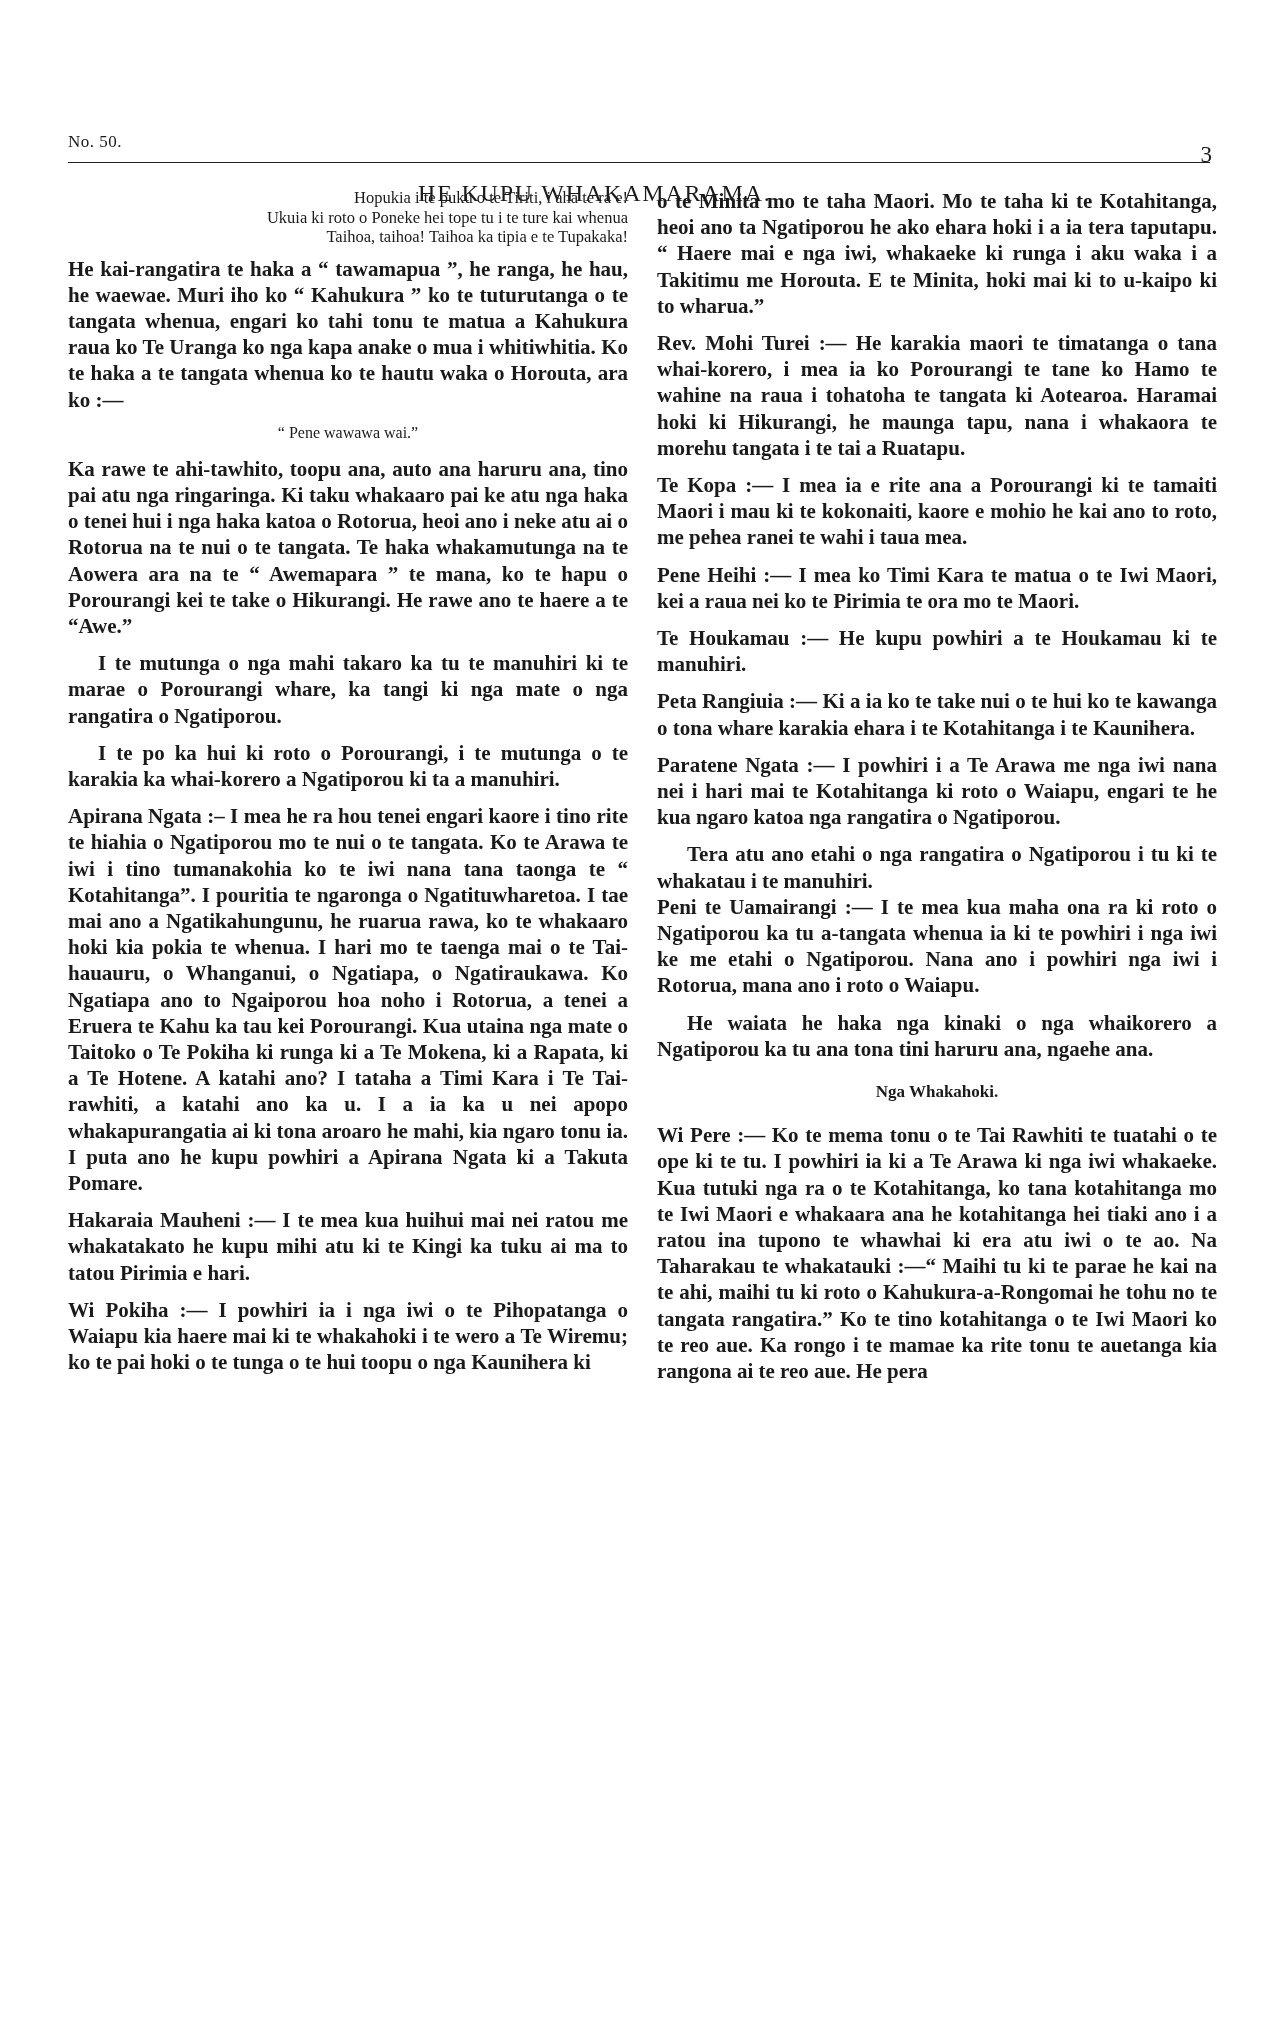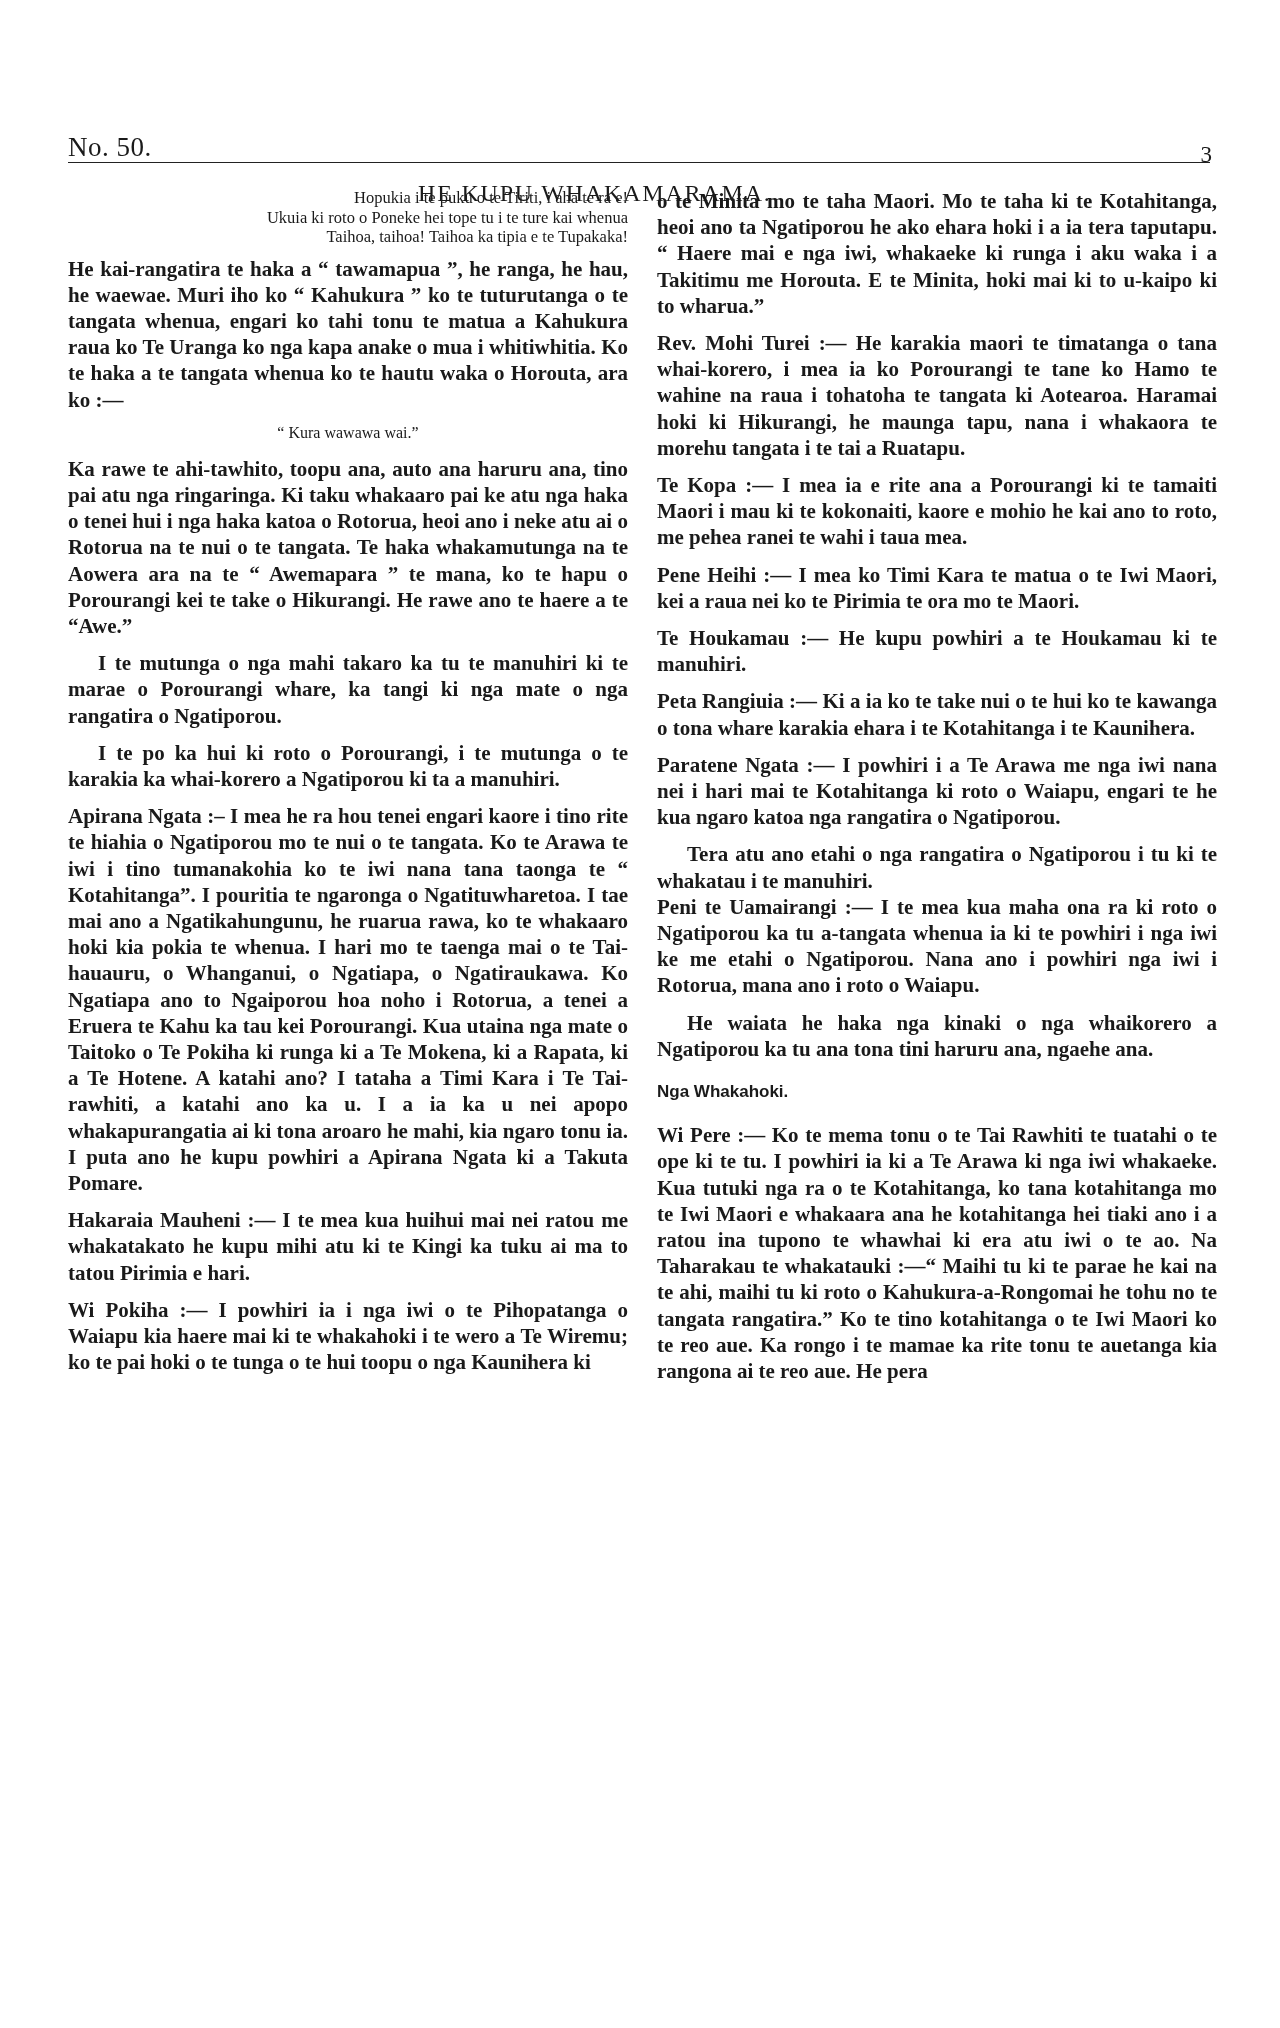--- a/index.html
+++ b/index.html
@@ -3,57 +3,57 @@
 <meta charset="utf-8">
 <style>
   html, body { margin: 0; padding: 0; background: #ffffff; }
   body {
     width: 1280px; height: 2028px; position: relative; overflow: hidden;
     font-family: "Liberation Serif", "DejaVu Serif", serif; color: #1a1a1a;
   }
   .header {
     position: absolute; left: 68px; top: 128px; width: 1148px; height: 46px;
   }
-  .header .issue { position: absolute; left: 0; top: 4px; font-size: 27px; letter-spacing: 0.5px; }
+  .header .issue { position: absolute; left: 0; top: 4px; font-size: 17px; letter-spacing: 0.5px; }
   .header .title { position: absolute; left: 350px; top: 4px; font-size: 24px; letter-spacing: 1.8px; margin-top: 48px; }
   .header .pageno { position: absolute; right: 4px; top: 14px; font-size: 23px; }
   .rule {
     position: absolute; left: 68px; top: 162px; width: 1142px; height: 0;
     border-top: 1.5px solid #222;
   }
   .col {
     position: absolute; top: 188px; text-align: justify; hyphens: none;
   }
   .col.left { left: 68px; width: 560px; }
   .col.right { left: 657px; width: 560px; }
   .verse { font-size: 16.5px; line-height: 19.5px; margin: 0 0 9px 0; text-align: right; }
   .verse div { white-space: nowrap; }
   p { margin: 0 0 11px 0; font-size: 21px; line-height: 26.2px; font-weight: bold; }
   p.indent { text-indent: 30px; }
   .quote { text-align: center; font-size: 16px; margin: 8px 0 14px 0; }
-  .subhead { font-weight: bold; font-size: 17px; margin: 20px 0 20px 0; font-family: Liberation Sans, sans-serif; }
+  .subhead { text-align: center; font-weight: bold; font-size: 17px; margin: 20px 0 20px 0; font-family: Liberation Serif, serif; }
 </style>
 </head>
 <body>
 
 <div class="header">
   <span class="issue">No. 50.</span>
   <span class="title">HE KUPU WHAKAMARAMA.</span>
   <span class="pageno">3</span>
 </div>
 <div class="rule"></div>
 
 <div class="col left">
   <div class="verse">
     <div>Hopukia i te puku o te Tiriti, i aha te ra e!</div>
     <div>Ukuia ki roto o Poneke hei tope tu i te ture kai whenua</div>
     <div>Taihoa, taihoa! Taihoa ka tipia e te Tupakaka!</div>
   </div>
   <p>He kai-rangatira te haka a “ tawamapua ”, he ranga, he hau, he waewae.  Muri iho ko “ Kahukura ” ko te tuturutanga o te tangata whenua, engari ko tahi tonu te matua a Kahukura raua ko Te Uranga ko nga kapa anake o mua i whitiwhitia.  Ko te haka a te tangata whenua ko te hautu waka o Horouta, ara ko :—</p>
-  <div class="quote">“ Kura wawawa wai.”</div>
+  <div class="quote">“ Pene wawawa wai.”</div>
   <p>Ka rawe te ahi-tawhito, toopu ana, auto ana haruru ana, tino pai atu nga ringaringa.  Ki taku whakaaro pai ke atu nga haka o tenei hui i nga haka katoa o Rotorua, heoi ano i neke atu ai o Rotorua na te nui o te tangata.  Te haka whakamutunga na te Aowera ara na te “ Awemapara ” te mana, ko te hapu o Porourangi kei te take o Hikurangi.  He rawe ano te haere a te “Awe.”</p>
   <p class="indent">I te mutunga o nga mahi takaro ka tu te manuhiri ki te marae o Porourangi whare, ka tangi ki nga mate o nga rangatira o Ngatiporou.</p>
   <p class="indent">I te po ka hui ki roto o Porourangi, i te mutunga o te karakia ka whai-korero a Ngatiporou ki ta a manuhiri.</p>
   <p>Apirana Ngata :–  I mea he ra hou tenei engari kaore i tino rite te hiahia o Ngatiporou mo te nui o te tangata.  Ko te Arawa te iwi i tino tumanakohia ko te iwi nana tana taonga te “ Kotahitanga”.  I pouritia te ngaronga o Ngatituwharetoa.  I tae mai ano a Ngatikahungunu, he ruarua rawa, ko te whakaaro hoki kia pokia te whenua.  I hari mo te taenga mai o te Tai-hauauru, o Whanganui, o Ngatiapa, o Ngatiraukawa.  Ko Ngatiapa ano to Ngaiporou hoa noho i Rotorua, a tenei a Eruera te Kahu ka tau kei Porourangi.  Kua utaina nga mate o Taitoko o Te Pokiha ki runga ki a Te Mokena, ki a Rapata, ki a Te Hotene.  A katahi ano?  I tataha a Timi Kara i Te Tai-rawhiti, a katahi ano ka u.  I a ia ka u nei apopo whakapurangatia ai ki tona aroaro he mahi, kia ngaro tonu ia.  I puta ano he kupu powhiri a Apirana Ngata ki a Takuta Pomare.</p>
   <p>Hakaraia Mauheni :—  I te mea kua huihui mai nei ratou me whakatakato he kupu mihi atu ki te Kingi ka tuku ai ma to tatou Pirimia e hari.</p>
   <p>Wi Pokiha :—  I powhiri ia i nga iwi o te Pihopatanga o Waiapu kia haere mai ki te whakahoki i te wero a Te Wiremu;  ko te pai hoki o te tunga o te hui toopu o nga Kaunihera ki</p>
 </div>
 
 <div class="col right">
   <p>o te Minita mo te taha Maori.  Mo te taha ki te Kotahitanga, heoi ano ta Ngatiporou he ako ehara hoki i a ia tera taputapu.  “ Haere mai e nga iwi, whakaeke ki runga i aku waka i a Takitimu me Horouta.  E te Minita, hoki mai ki to u-kaipo ki to wharua.”</p>

